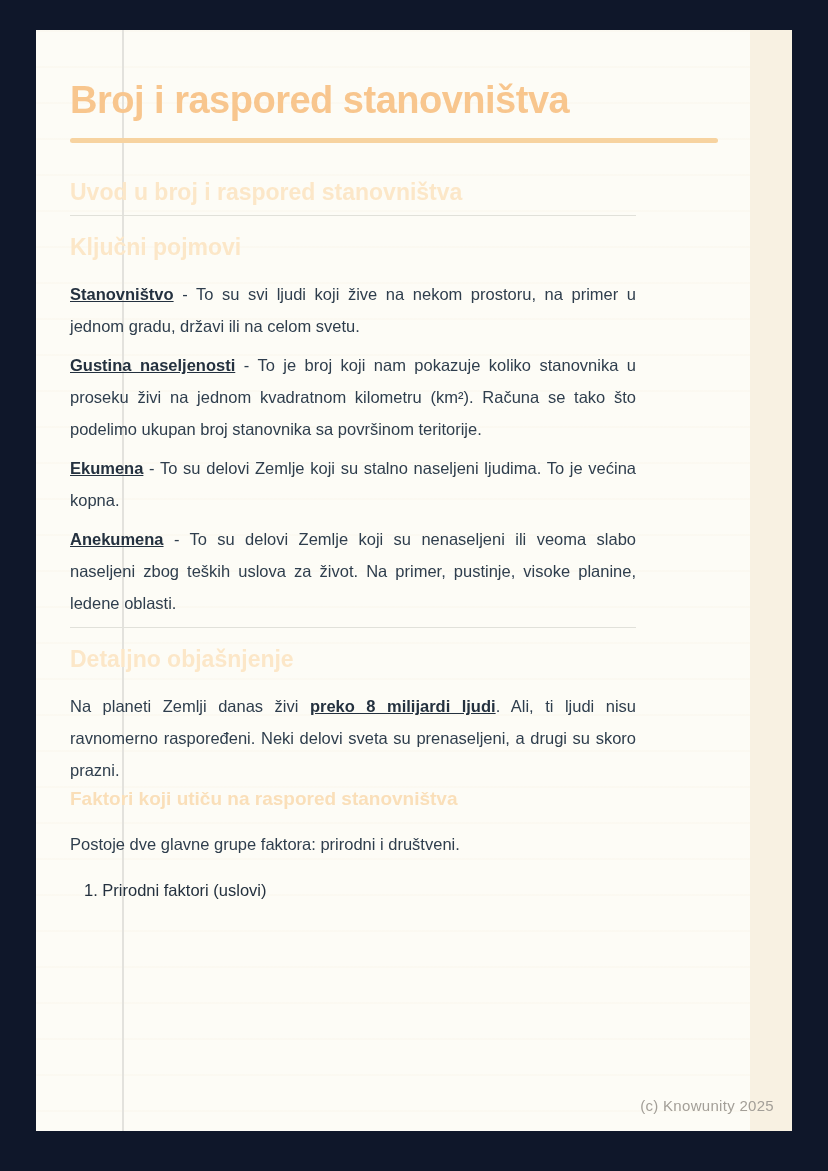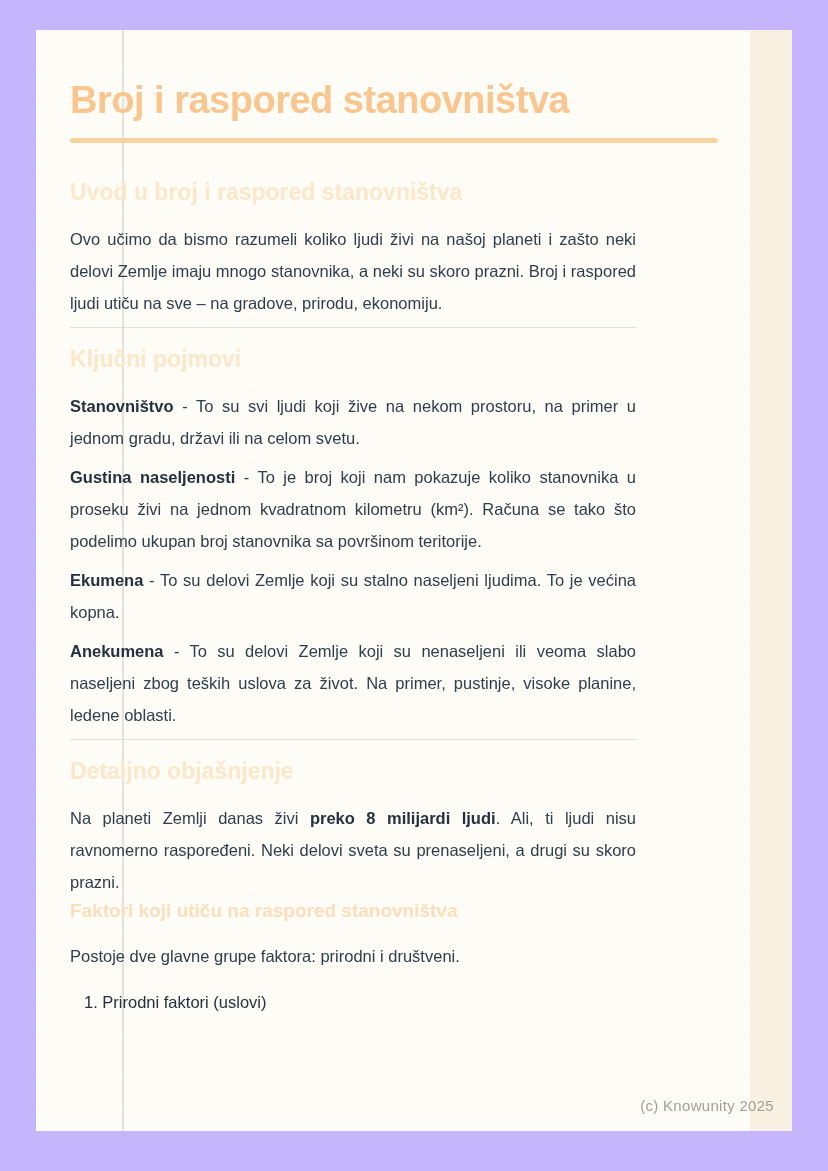--- a/index.html
+++ b/index.html
@@ -8,21 +8,21 @@
     background: #ffffff;
     width: 828px;
     height: 1171px;
     font-family: "Liberation Sans", sans-serif;
     -webkit-font-smoothing: antialiased;
   }
   .viewport {
     position: relative;
     width: 828px;
     height: 1171px;
-    background: #c4b5fd;
+    background: #0f172a;
     overflow: hidden;
   }
   .page {
     position: absolute;
     left: 36px;
     top: 30px;
     width: 756px;
     height: 1101px;
     background:
       repeating-linear-gradient(180deg,
@@ -87,21 +87,21 @@
   p.body {
     margin: 16px 0 0 0;
     max-width: 566px;
     font-size: 16.5px;
     line-height: 32px;
     text-align: justify;
     color: #2f3e4d;
   }
   p.body.term { margin-top: 7px; }
   p.body.first-term { margin-top: 16px; }
-  p.body strong { font-weight: 700; color: #24313f; }
+  p.body strong { font-weight: 700; color: #24313f; text-decoration: underline; }
   p.body.bold-line { font-weight: 400; color: #24313f; margin-top: 14px; margin-left: 14px; }
   hr.divider {
     border: none;
     border-top: 1px solid #e1e1da;
     width: 566px;
     margin: 8px 0 0 0;
   }
   .footer {
     position: absolute;
     right: 18px;
@@ -117,21 +117,20 @@
 <div class="viewport">
   <div class="page">
     <div class="margin-band"></div>
     <div class="vline"></div>
 
     <div class="content">
       <h1>Broj i raspored stanovništva</h1>
       <div class="accent"></div>
 
       <h2>Uvod u broj i raspored stanovništva</h2>
-      <p class="body">Ovo učimo da bismo razumeli koliko ljudi živi na našoj planeti i zašto neki delovi Zemlje imaju mnogo stanovnika, a neki su skoro prazni. Broj i raspored ljudi utiču na sve – na gradove, prirodu, ekonomiju.</p>
 
       <hr class="divider">
 
       <h2 class="tight">Ključni pojmovi</h2>
 
       <p class="body term first-term"><strong>Stanovništvo</strong><span> - To su svi ljudi koji žive na nekom prostoru, na primer u jednom gradu, državi ili na celom svetu.</span></p>
 
 
       <p class="body term"><strong>Gustina naseljenosti</strong><span> - To je broj koji nam pokazuje koliko stanovnika u proseku živi na jednom kvadratnom kilometru (km²). Računa se tako što podelimo ukupan broj stanovnika sa površinom teritorije.</span></p>
 

